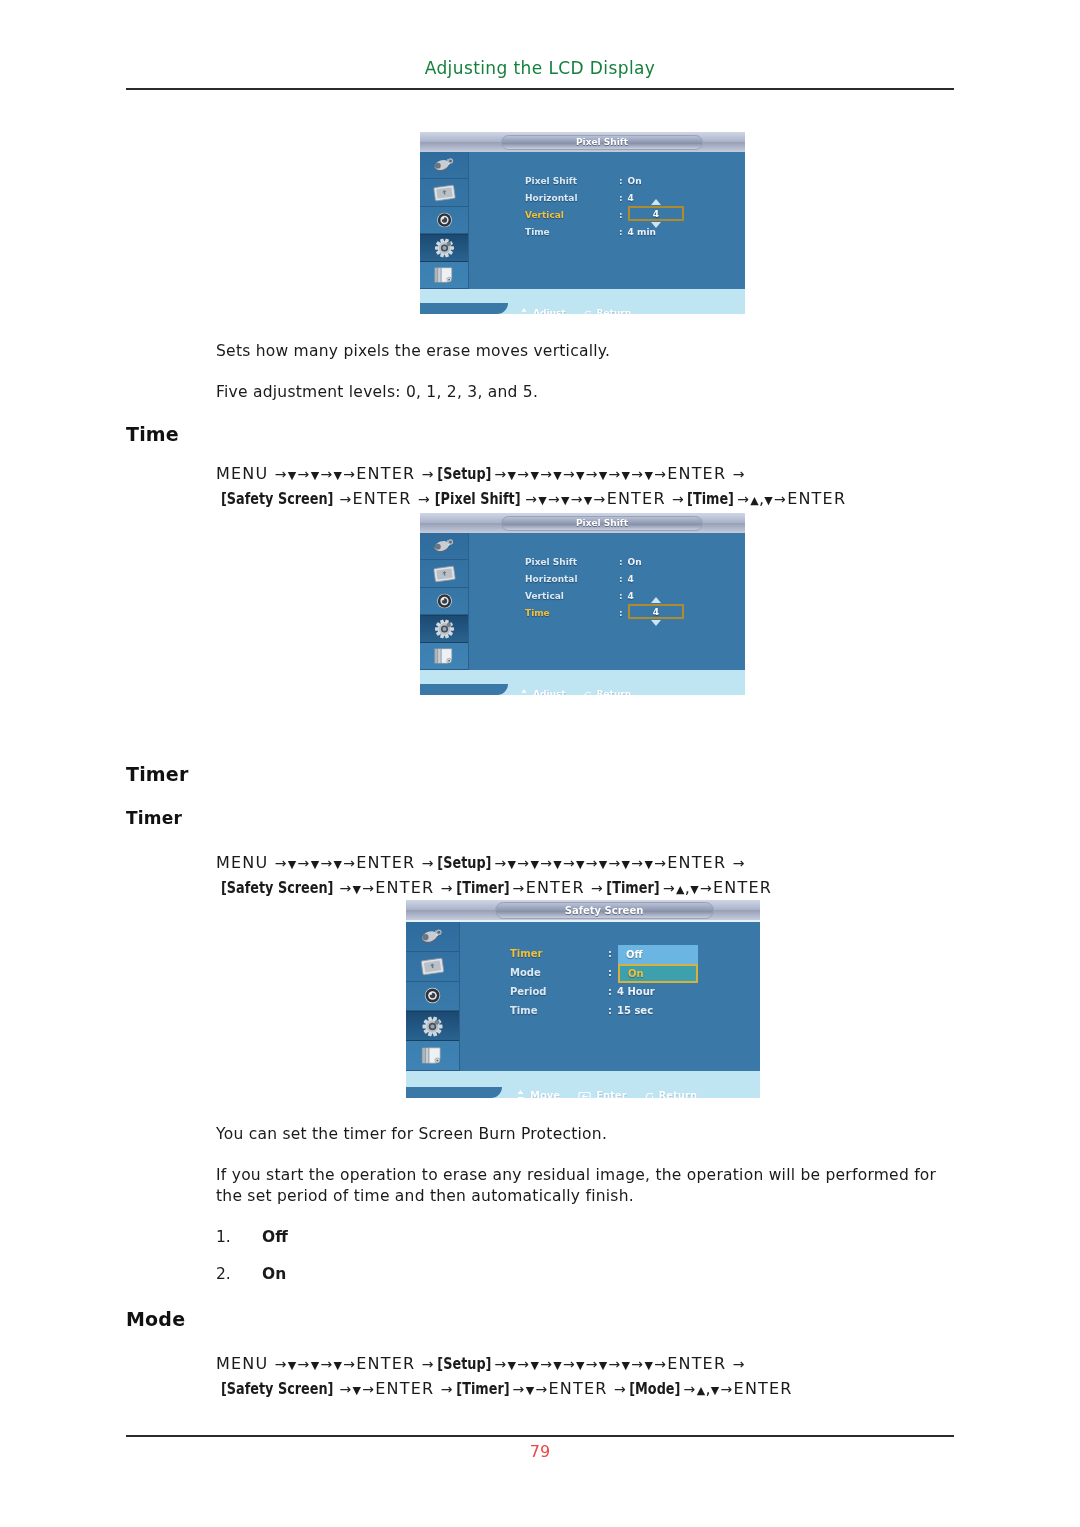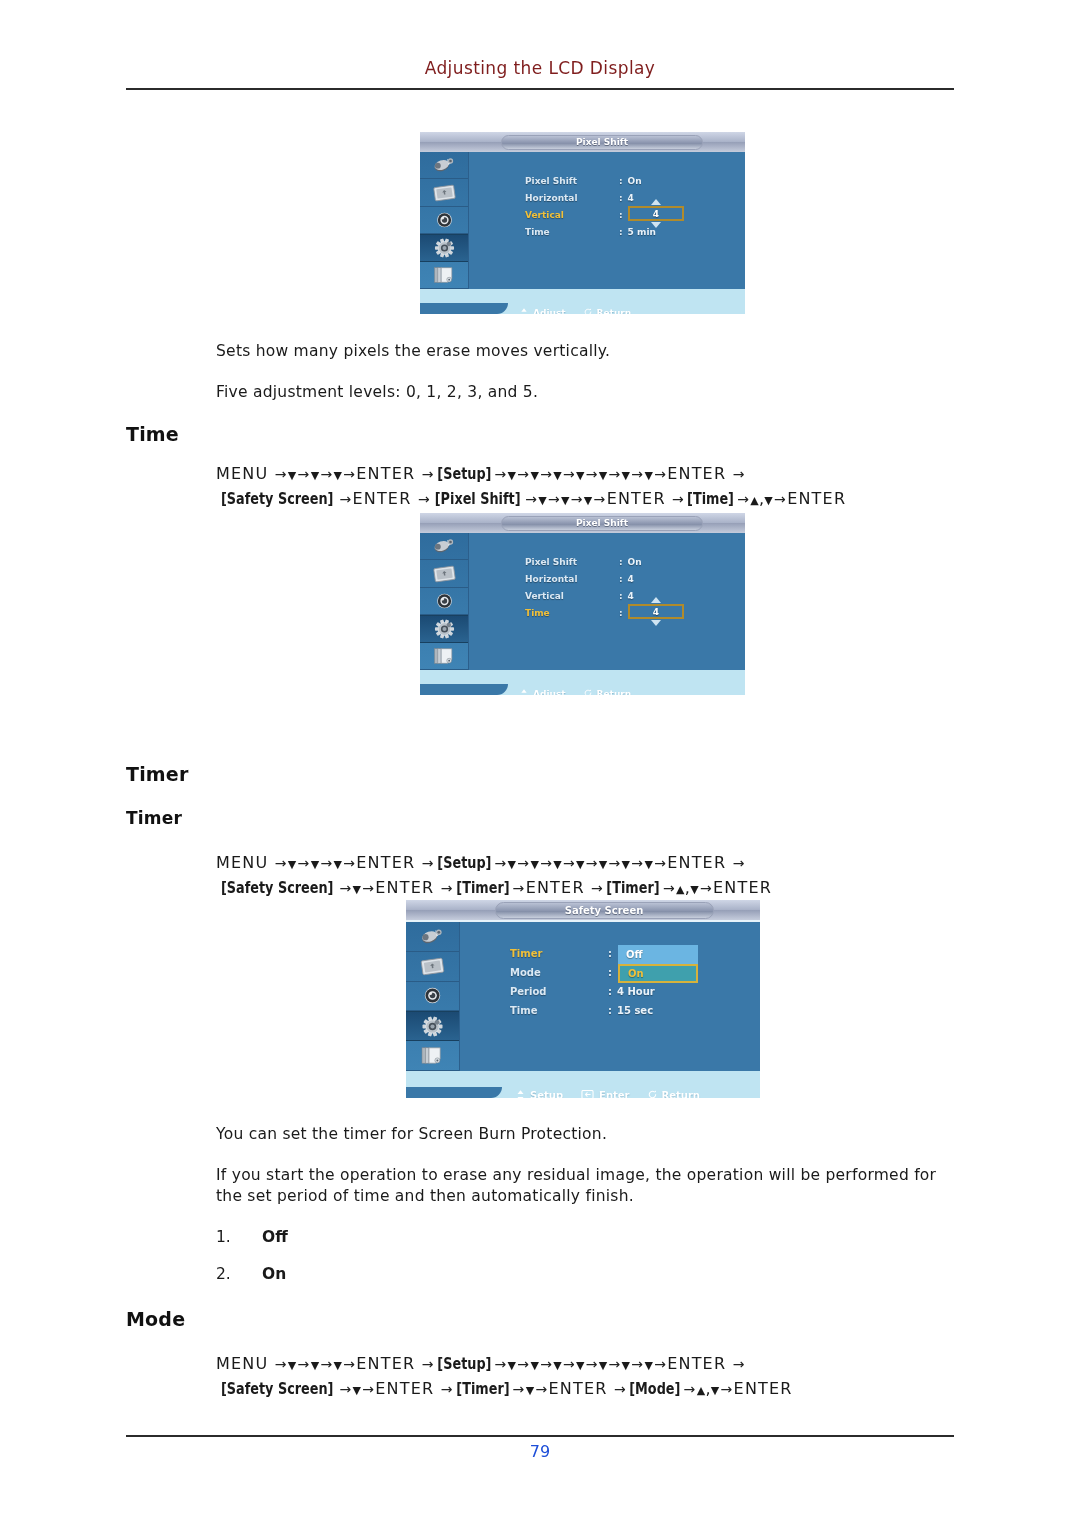--- a/index.html
+++ b/index.html
@@ -21,40 +21,40 @@
 
   
   .header {
     position: absolute;
     left: 126px; top: 58px; width: 828px;
     text-align: center;
   }
   .header-title {
     font-size: 17px;
     letter-spacing: 0.4px;
-    color: #7f1d1d;
+    color: #15803d;
   }
   .header-rule {
     position: absolute;
     left: 126px; top: 88px; width: 828px; height: 0;
     border-top: 2px solid #2b2b2b;
   }
 
   
   .footer-rule {
     position: absolute;
     left: 126px; top: 1435px; width: 828px; height: 0;
     border-top: 2px solid #2b2b2b;
   }
   .footer {
     position: absolute;
     left: 126px; top: 1442px; width: 828px;
     text-align: center;
     font-size: 16px;
-    color: #1d4ed8;
+    color: #ef4444;
   }
 
   
   .body-text {
     position: absolute;
     font-size: 15.5px;
     line-height: 21px;
     color: #1a1a1a;
     letter-spacing: 0.25px;
   }
@@ -230,21 +230,21 @@
   .osd-status {
     position: absolute; left: 0; right: 0; bottom: 0;
     background: #bfe4f2;
   }
   .osd-status-inner {
     position: absolute; right: 0; top: 0; bottom: 0;
     display: flex; align-items: center;
     gap: 18px;
   }
   .status-item {
-    display: flex; align-items: flex-start; gap: 5px;
+    display: flex; align-items: flex-end; gap: 5px;
     color: #ffffff;
     font-weight: bold;
     text-shadow: 0 1px 1px rgba(120,170,195,.8);
     margin-top: 22px;
   }
   .status-ico { display: block; }
   .osd-status-wedge {
     position: absolute; bottom: 0; left: 0;
     background: #3a78a8;
   }
@@ -353,21 +353,21 @@
                  <span>4</span>
                </div>
         <div class="spin-arrow spin-up" style="left:231px; top:47px;"></div>
         <div class="spin-arrow spin-dn" style="left:231px; top:70px;"></div>
         <div class="osd-row" style="left:105px; top:75px; font-size:9px;">
                <span class="osd-label">Time</span>
              </div>
         <div class="osd-row" style="left:199px; top:75px; font-size:9px;">
                <span class="osd-colon">:</span>
                <span style="width:5px;display:inline-block;"></span>
-               <span class="osd-value">5 min</span>
+               <span class="osd-value">4 min</span>
              </div>
         <div class="osd-status" style="height:25px;">
              <div class="osd-status-wedge" style="width:88px; height:11px;
                          border-bottom-right-radius:15px;"></div>
              <div class="osd-status-inner" style="width:202px; font-size:9px; padding-right:23px;">
             <span class="status-item">
                <svg xmlns="http://www.w3.org/2000/svg" class="status-ico" width="8" height="10" viewBox="0 0 12 14">
       <path d="M6 0 L10 5 H2 Z" fill="#ffffff"></path>
       <path d="M6 14 L2 9 H10 Z" fill="#ffffff"></path>
     </svg>
@@ -636,21 +636,21 @@
                </div>
         <div class="osd-status" style="height:27px;">
              <div class="osd-status-wedge" style="width:96px; height:11px;
                          border-bottom-right-radius:16px;"></div>
              <div class="osd-status-inner" style="width:219px; font-size:10px; padding-right:25px;">
             <span class="status-item">
                <svg xmlns="http://www.w3.org/2000/svg" class="status-ico" width="9" height="11" viewBox="0 0 12 14">
       <path d="M6 0 L10 5 H2 Z" fill="#ffffff"></path>
       <path d="M6 14 L2 9 H10 Z" fill="#ffffff"></path>
     </svg>
-               <span>Setup</span>
+               <span>Move</span>
              </span>
             <span class="status-item">
                <svg xmlns="http://www.w3.org/2000/svg" class="status-ico" width="13" height="9" viewBox="0 0 16 12">
       <rect x="0.6" y="0.6" width="14.8" height="10.8" rx="1.6" fill="none" stroke="#ffffff" stroke-width="1.4"></rect>
       <path d="M11.6 6 H5.4 M7.6 3.6 L5.2 6 L7.6 8.4" fill="none" stroke="#ffffff" stroke-width="1.4" stroke-linecap="round" stroke-linejoin="round"></path>
     </svg>
                <span>Enter</span>
              </span>
             <span class="status-item">
                <svg xmlns="http://www.w3.org/2000/svg" class="status-ico" width="9" height="9" viewBox="0 0 14 14">

